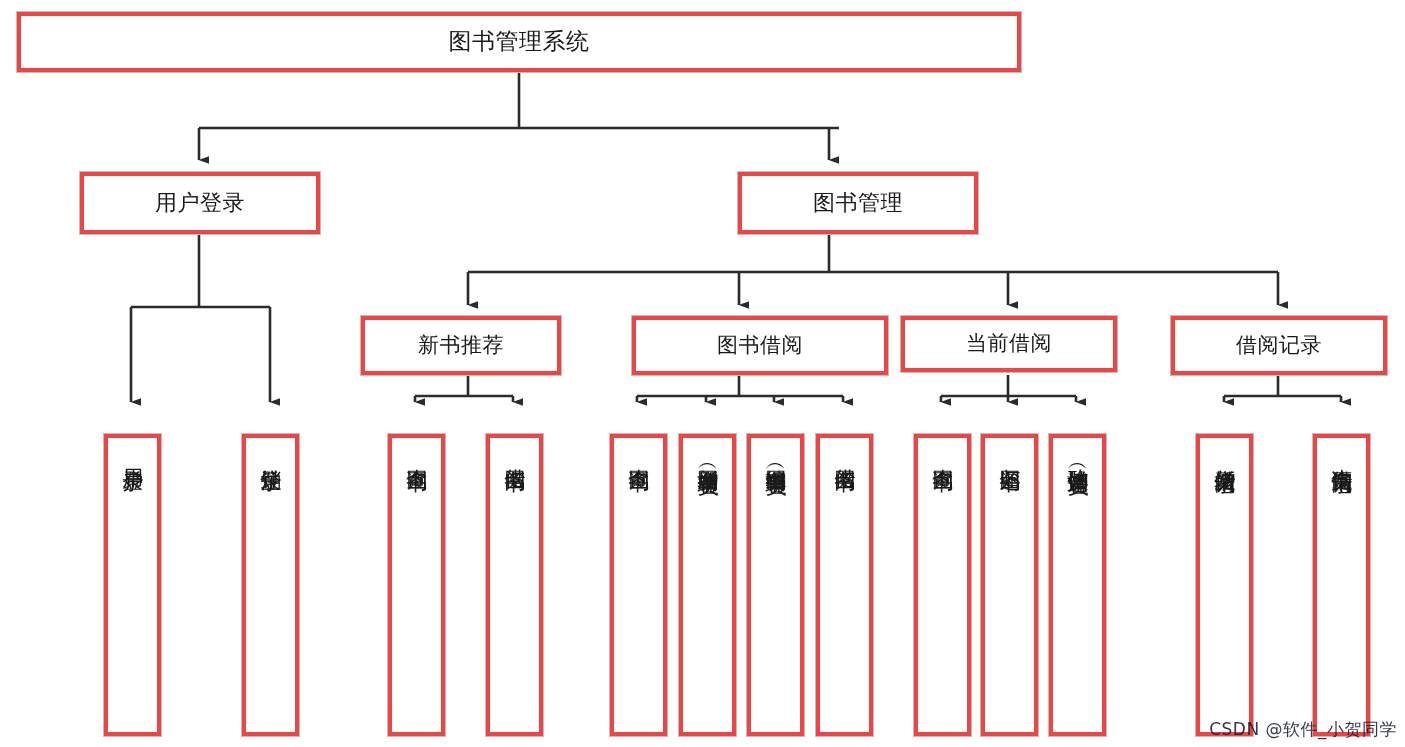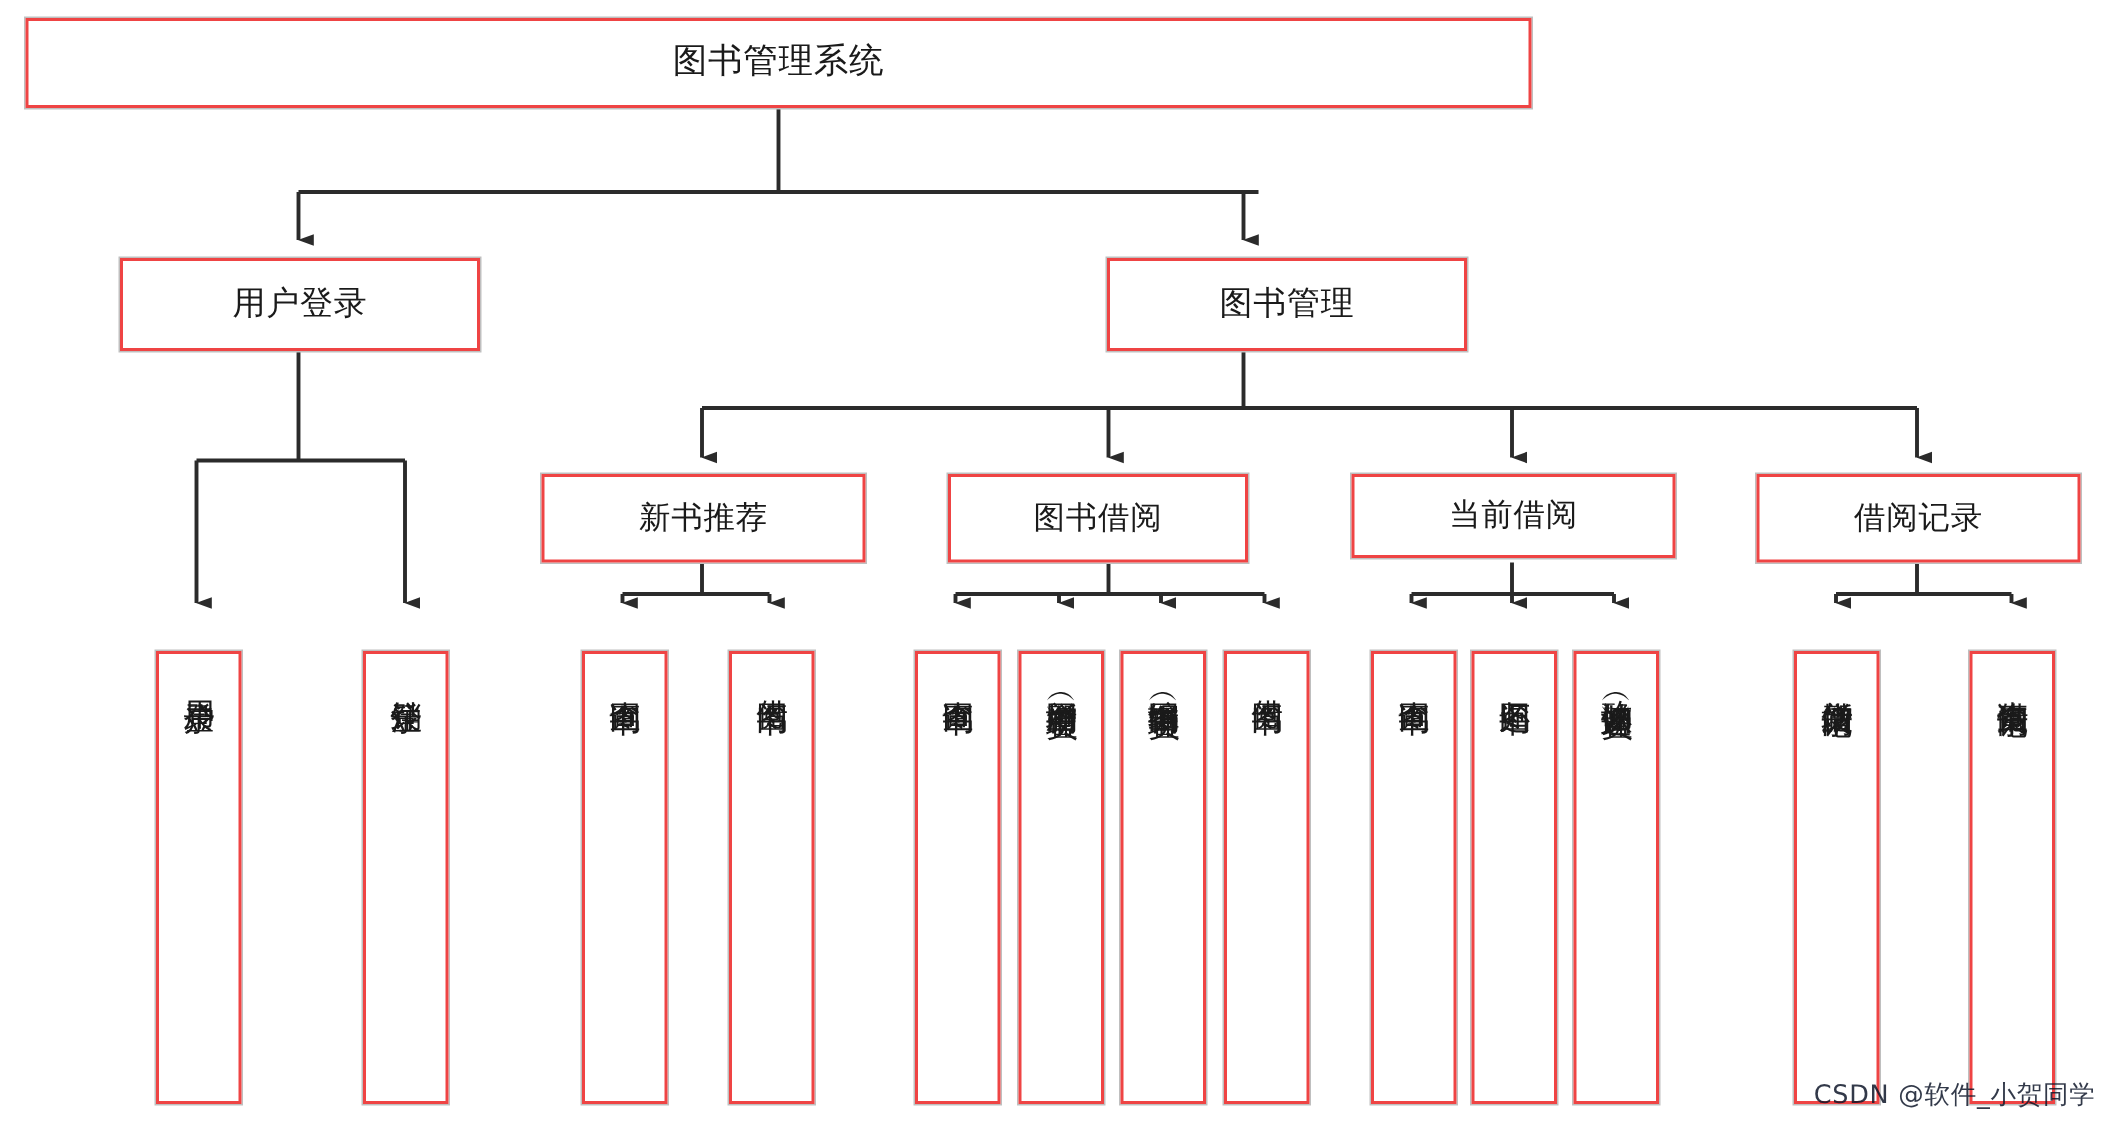--- a/index.html
+++ b/index.html
@@ -23,21 +23,21 @@
     left: 0;
     top: 0;
     width: 1405px;
     height: 747px;
     pointer-events: none;
   }
   .node {
     position: absolute;
     box-sizing: border-box;
     background: #ffffff;
-    border: 2px solid #ef4444;
+    border: 4px solid #ef4444;
     box-shadow: 0 0 0 1px #bfbfbf;
     display: flex;
     align-items: center;
     justify-content: center;
     color: #1a1a1a;
     z-index: 2;
   }
   .node .node-label {
     text-align: center;
     line-height: 1.12;
@@ -137,25 +137,25 @@
   </div>
 
   <div class="node level-2" style="left:80px; top:172px; width:240px; height:62px;">
     <span class="node-label">用户登录</span>
   </div>
 
   <div class="node level-2" style="left:710px; top:172px; width:240px; height:62px;margin-left:28px;">
     <span class="node-label">图书管理</span>
   </div>
 
-  <div class="node level-3" style="left:361px; top:316px; width:216px; height:59px;">
+  <div class="node level-3" style="left:361px; top:316px; width:200px; height:59px;">
     <span class="node-label">新书推荐</span>
   </div>
 
-  <div class="node level-3" style="left:632px; top:316px; width:200px; height:59px;">
+  <div class="node level-3" style="left:632px; top:316px; width:256px; height:59px;">
     <span class="node-label">图书借阅</span>
   </div>
 
   <div class="node level-3" style="left:901px; top:316px; width:216px; height:56px;">
     <span class="node-label">当前借阅</span>
   </div>
 
   <div class="node level-3" style="left:1171px; top:316px; width:216px; height:59px;">
     <span class="node-label">借阅记录</span>
   </div>

